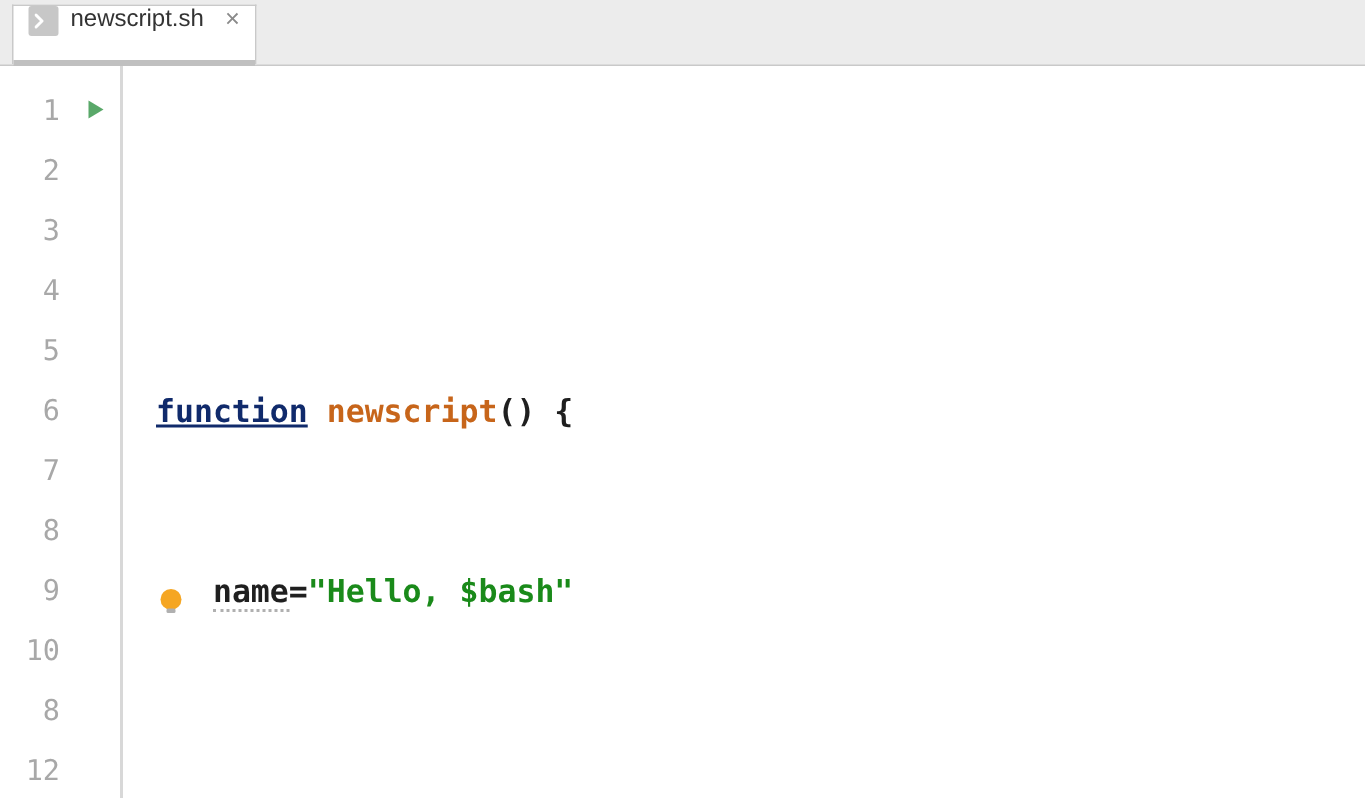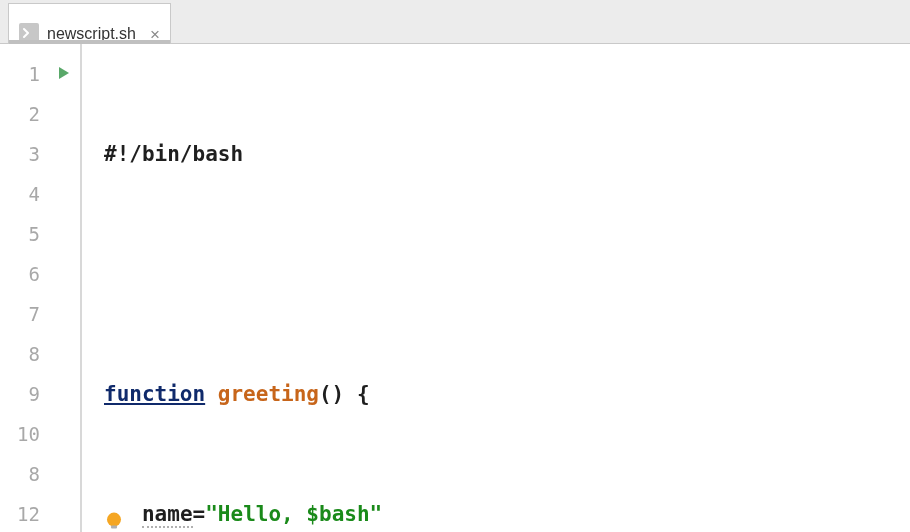--- a/index.html
+++ b/index.html
@@ -11,21 +11,21 @@
   }
   .tab-bar {
     height: 44px; background: #ececec;
     border-bottom: 1px solid #c9c9c9;
     display: flex; align-items: flex-end;
     padding-left: 8px;
   }
   .tab {
     height: 40px; background: #ffffff;
     border: 1px solid #c9c9c9; border-bottom: none;
-    display: flex; align-items: flex-end;
+    display: flex; align-items: flex-start;
     padding: 0 10px 0 10px;
     font-family: -apple-system, "Segoe UI", sans-serif;
     font-size: 16px; color: #333;
     position: relative;
   }
   .tab::after {
     content: ""; position: absolute; left: 0; right: 0; bottom: -1px;
     height: 4px; background: #c0c0c0;
   }
   .tab .file-icon {
@@ -127,23 +127,22 @@
       <div class="ln"></div>
       <div class="ln"></div>
     <div class="ln"></div>
       <div class="ln"></div>
       <div class="ln"></div>
   </div>
 
   <div class="divider"></div>
 
   <div class="code">
-    <div class="line"><span class="tok-sh">#!/bin/bash</span></div>
     <div class="line"></div>
-    <div class="line"><span class="tok-kw">function</span> <span class="tok-fn">greeting</span><span class="tok-punc">() {</span></div>
+    <div class="line"><span class="tok-kw">function</span> <span class="tok-fn">newscript</span><span class="tok-punc">() {</span></div>
     <div class="line" style="position:relative;">  <span class="bulb"><svg viewBox="0 0 20 20">
             <circle cx="10" cy="9" r="7" fill="#f5a623"></circle>
             <rect x="7" y="15" width="6" height="3" rx="1" fill="#b0b0b0"></rect>
           </svg></span><span style="visibility:hidden;">h</span><span class="tok-var underline">name</span><span class="tok-punc">=</span><span class="tok-str">"</span><span class="tok-str">Hello, </span><span class="tok-str">$bash</span><span class="tok-str">"</span></div>
     
     
     
     
     
     

